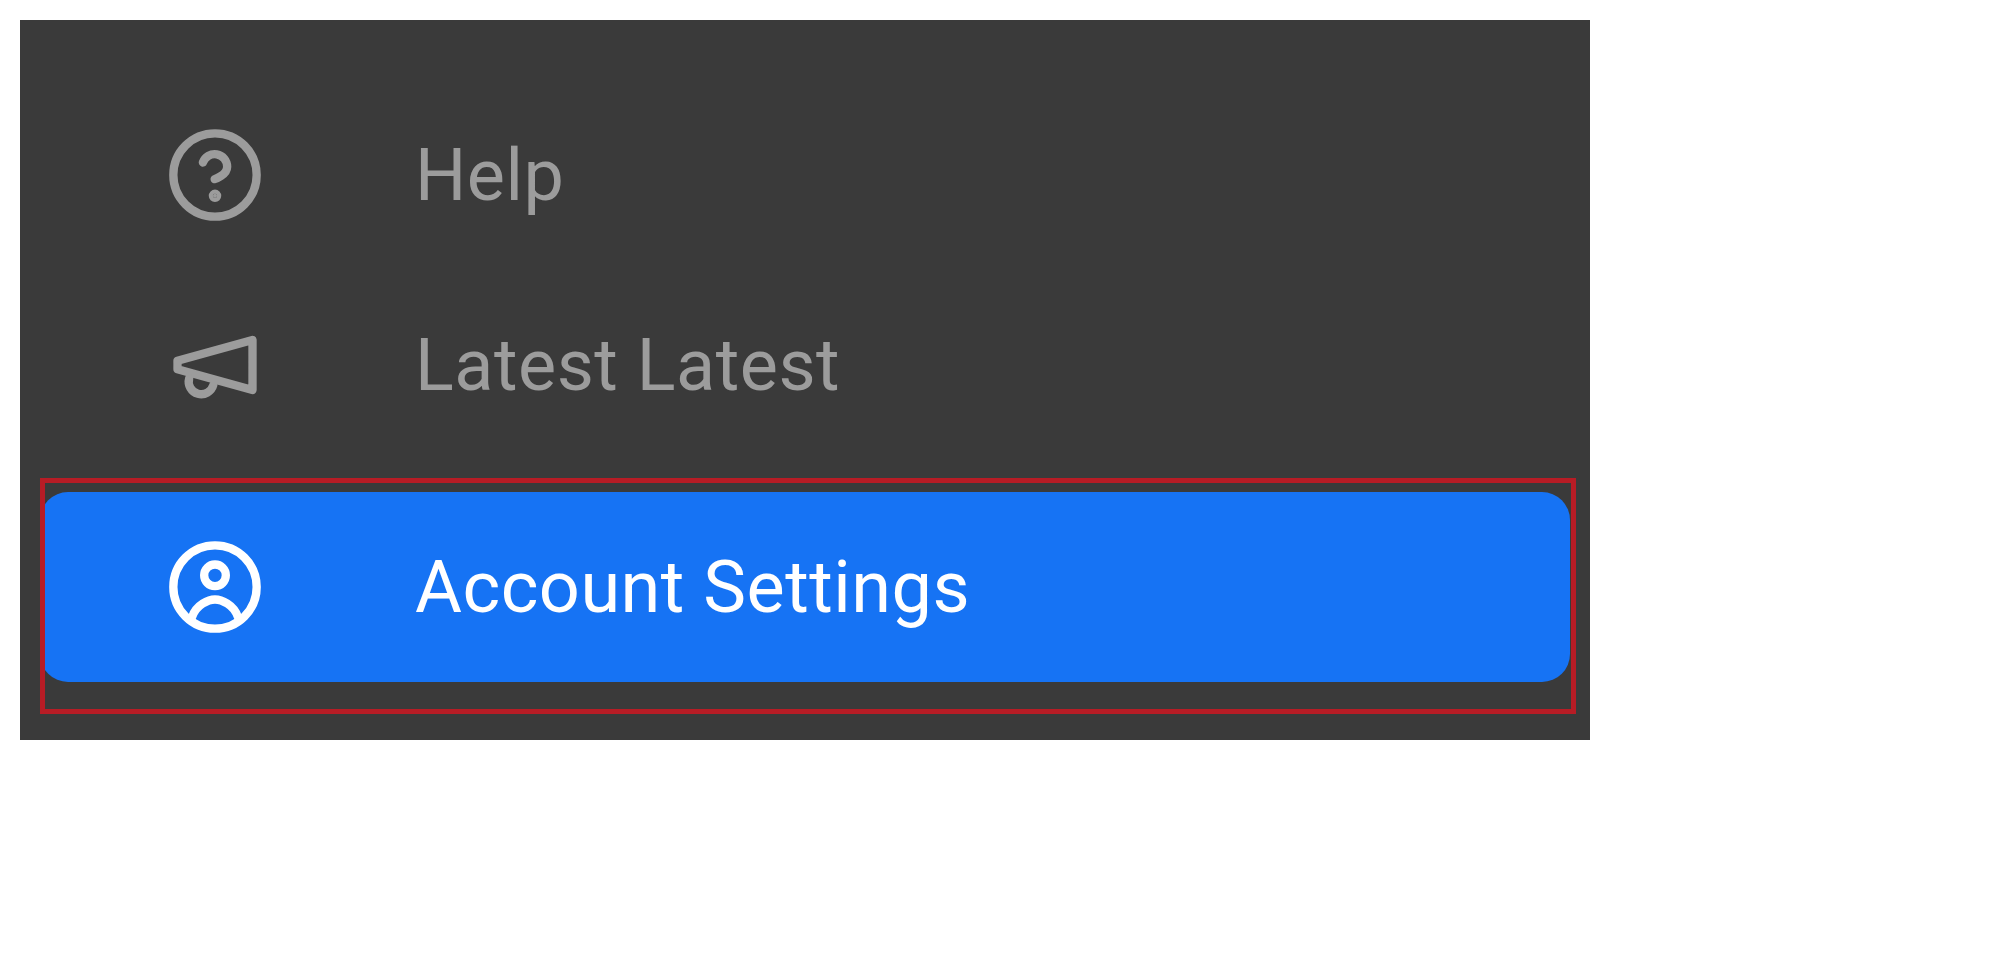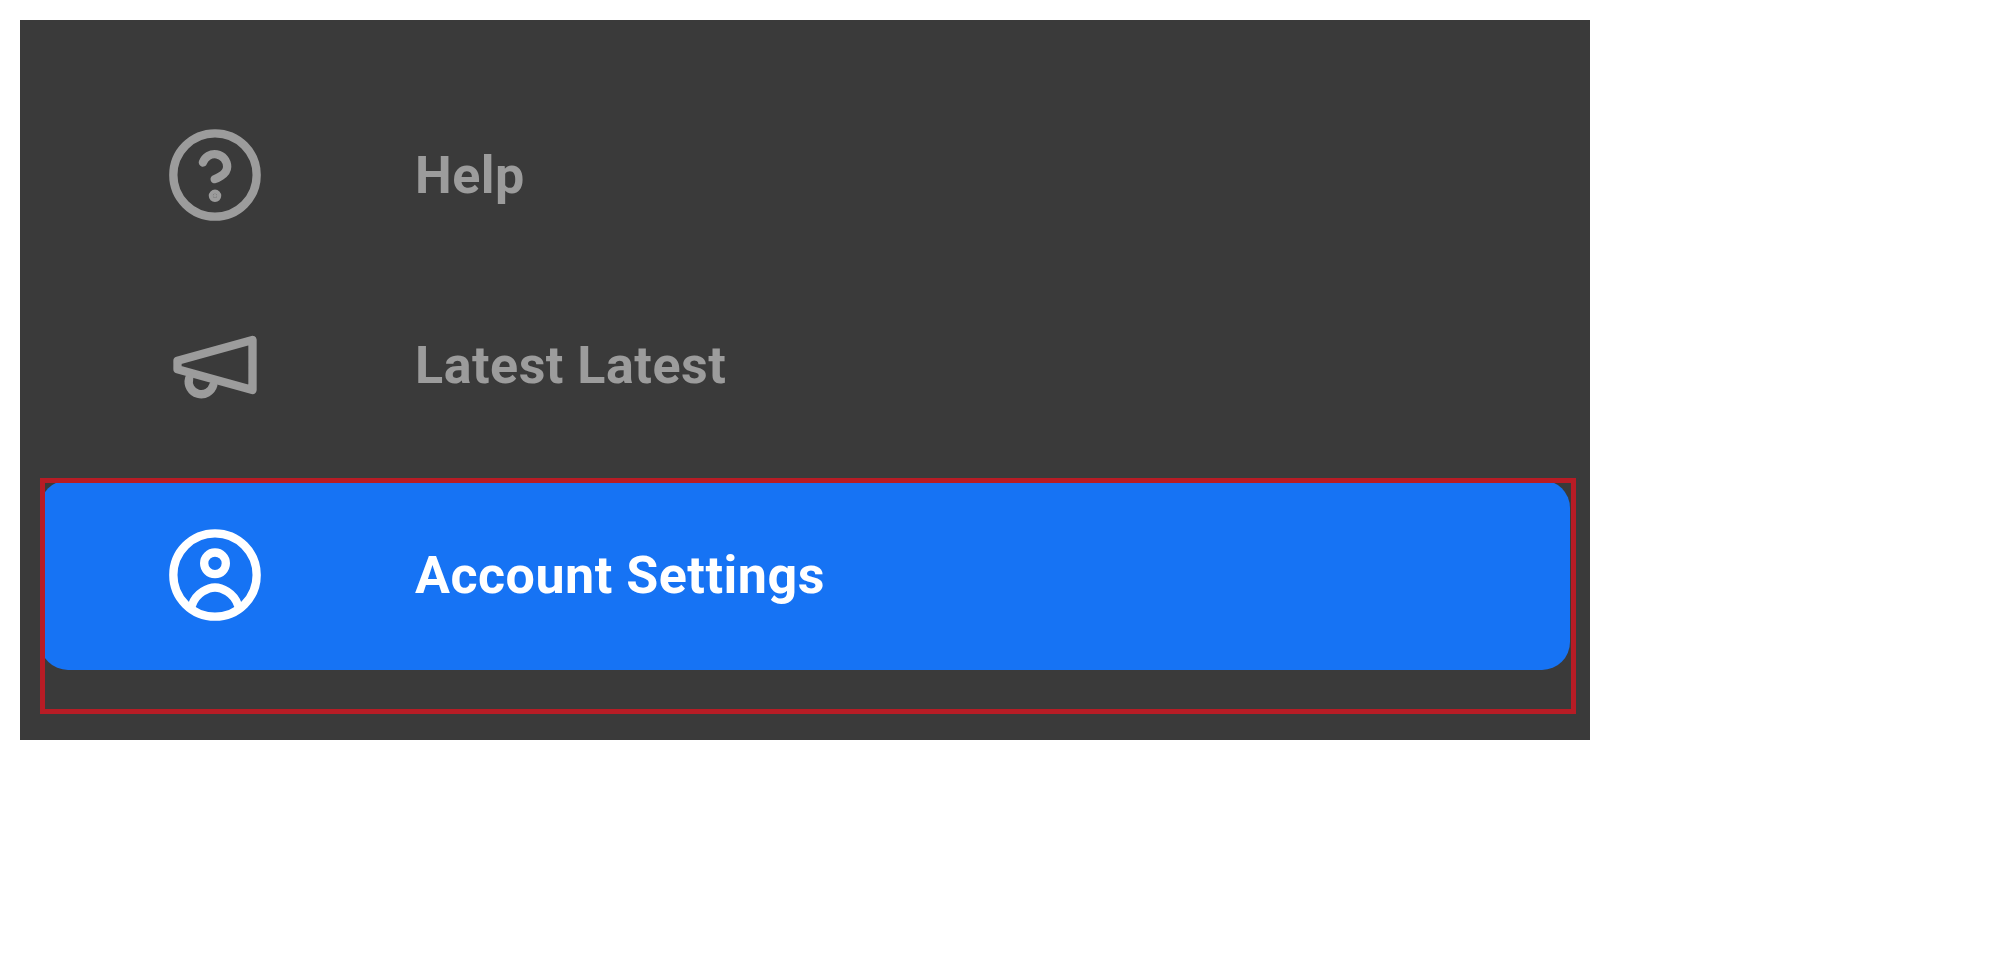--- a/index.html
+++ b/index.html
@@ -36,30 +36,30 @@
   }
   .menu-item .icon {
     width: 100px;
     height: 100px;
     display: flex;
     align-items: center;
     justify-content: center;
     flex-shrink: 0;
   }
   .menu-item .label {
-    font-size: 52px;
-    font-weight: 700;
+    font-size: 72px;
+    font-weight: 400;
     color: #9c9c9c;
     letter-spacing: 0.5px;
     text-align: center;
   }
   .menu-item.selected {
     background: #1673f4;
     border-radius: 28px;
-    margin: 0 20px;
+    margin: 12px 20px;
     padding-left: 125px;
   }
   .menu-item.selected .label {
     color: #ffffff;
   }
   .highlight-box {
     position: absolute;
     border: 5px solid #b71c25;
     pointer-events: none;
   }

